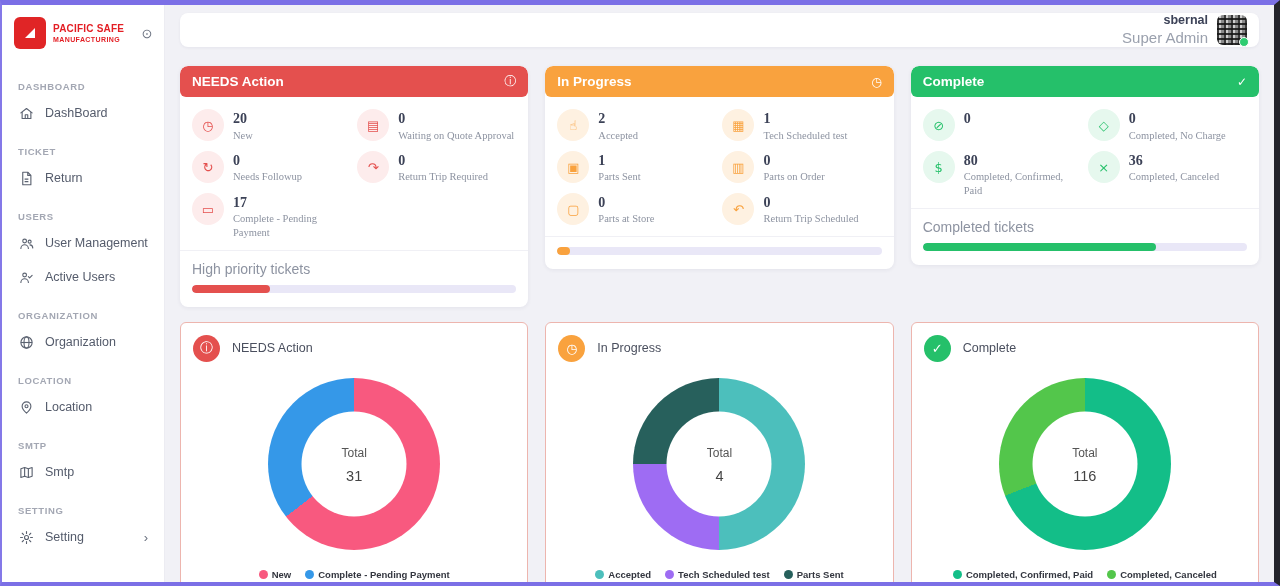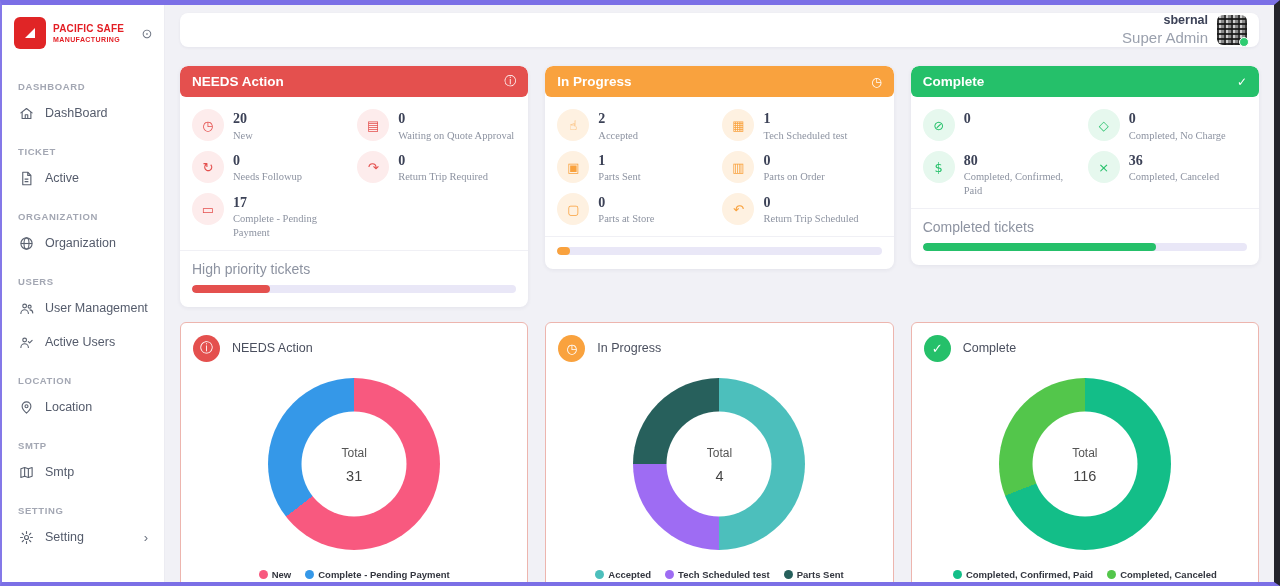--- a/index.html
+++ b/index.html
@@ -98,34 +98,21 @@
       <div class="nav-section">
         <div class="section-label">TICKET</div>
         <div class="nav-item">
           <span class="nav-icon">
             <svg viewBox="0 0 24 24" fill="none" stroke="currentColor" stroke-width="1.8" stroke-linejoin="round">
                 <path d="M6 2h8l5 5v15H6z"></path>
                 <path d="M14 2v5h5"></path>
                 <path d="M9 13h6M9 17h6"></path>
               </svg>
           </span>
-          <span>Active</span>
-        </div>
-      </div>
-      <div class="nav-section">
-        <div class="section-label">ORGANIZATION</div>
-        <div class="nav-item">
-          <span class="nav-icon">
-            <svg viewBox="0 0 24 24" fill="none" stroke="currentColor" stroke-width="1.8">
-                <circle cx="12" cy="12" r="9"></circle>
-                <ellipse cx="12" cy="12" rx="4" ry="9"></ellipse>
-                <path d="M3 12h18"></path>
-              </svg>
-          </span>
-          <span>Organization</span>
+          <span>Return</span>
         </div>
       </div>
       <div class="nav-section">
         <div class="section-label">USERS</div>
         <div class="nav-item">
           <span class="nav-icon">
             <svg viewBox="0 0 24 24" fill="none" stroke="currentColor" stroke-width="1.8" stroke-linecap="round">
                 <circle cx="9" cy="8" r="3"></circle>
                 <path d="M3 20c0-3.3 2.7-6 6-6s6 2.7 6 6"></path>
                 <circle cx="17" cy="9" r="2.4"></circle>
@@ -136,20 +123,33 @@
         </div>
         <div class="nav-item">
           <span class="nav-icon">
             <svg viewBox="0 0 24 24" fill="none" stroke="currentColor" stroke-width="1.8" stroke-linecap="round" stroke-linejoin="round">
                 <circle cx="9" cy="8" r="3"></circle>
                 <path d="M3 20c0-3.3 2.7-6 6-6s6 2.7 6 6"></path>
                 <path d="M15 10.5l2 2 4-4"></path>
               </svg>
           </span>
           <span>Active Users</span>
+        </div>
+      </div>
+      <div class="nav-section">
+        <div class="section-label">ORGANIZATION</div>
+        <div class="nav-item">
+          <span class="nav-icon">
+            <svg viewBox="0 0 24 24" fill="none" stroke="currentColor" stroke-width="1.8">
+                <circle cx="12" cy="12" r="9"></circle>
+                <ellipse cx="12" cy="12" rx="4" ry="9"></ellipse>
+                <path d="M3 12h18"></path>
+              </svg>
+          </span>
+          <span>Organization</span>
         </div>
       </div>
       <div class="nav-section">
         <div class="section-label">LOCATION</div>
         <div class="nav-item">
           <span class="nav-icon">
             <svg viewBox="0 0 24 24" fill="none" stroke="currentColor" stroke-width="1.8" stroke-linejoin="round">
                 <path d="M12 21s-7-6.2-7-11a7 7 0 0 1 14 0c0 4.8-7 11-7 11z"></path>
                 <circle cx="12" cy="10" r="2.4"></circle>
               </svg>

